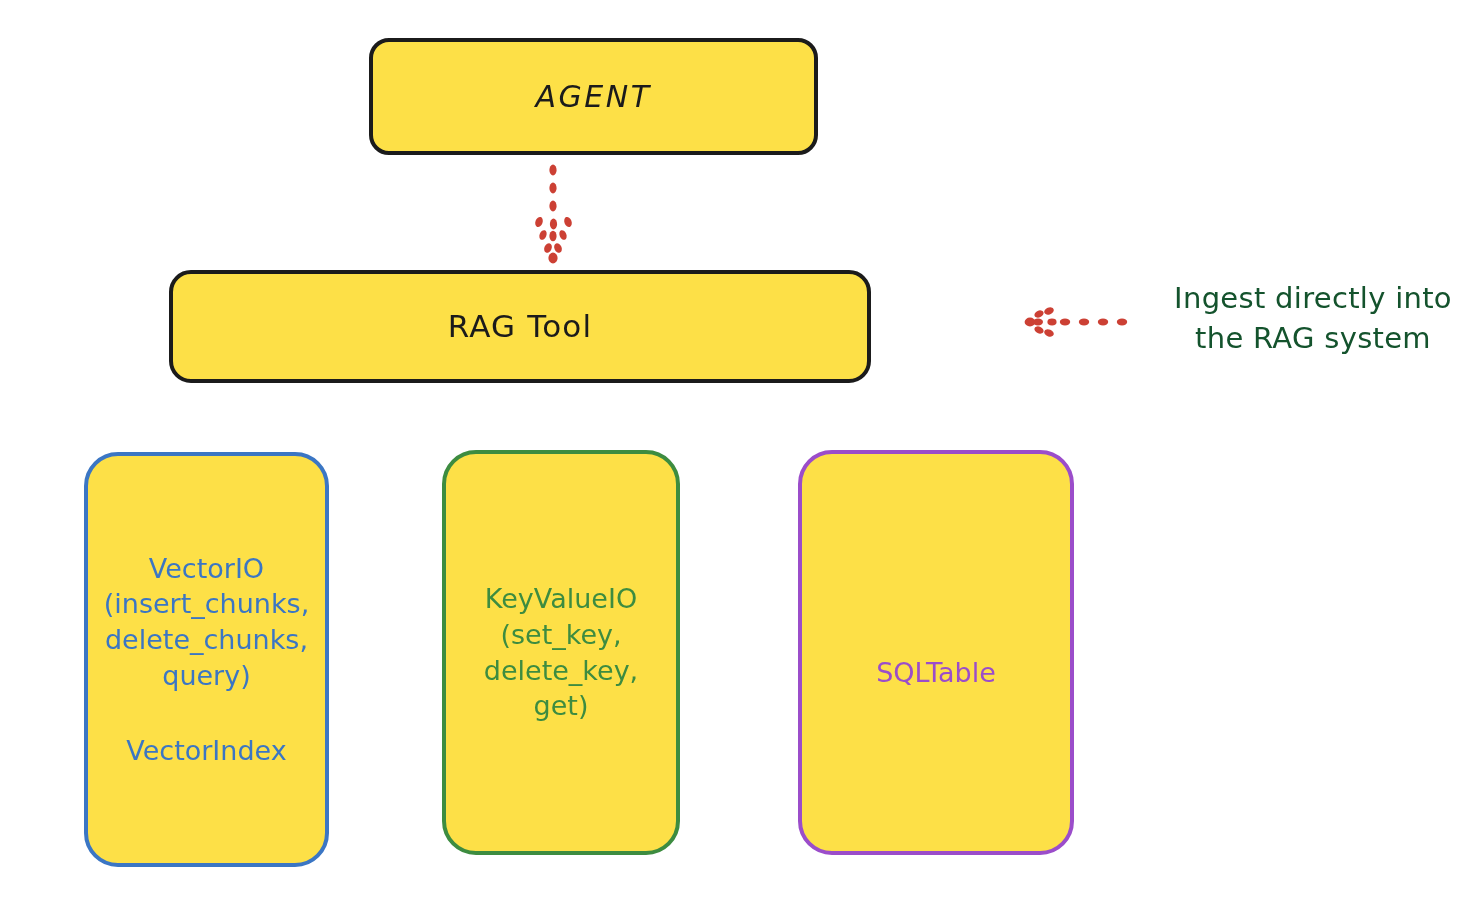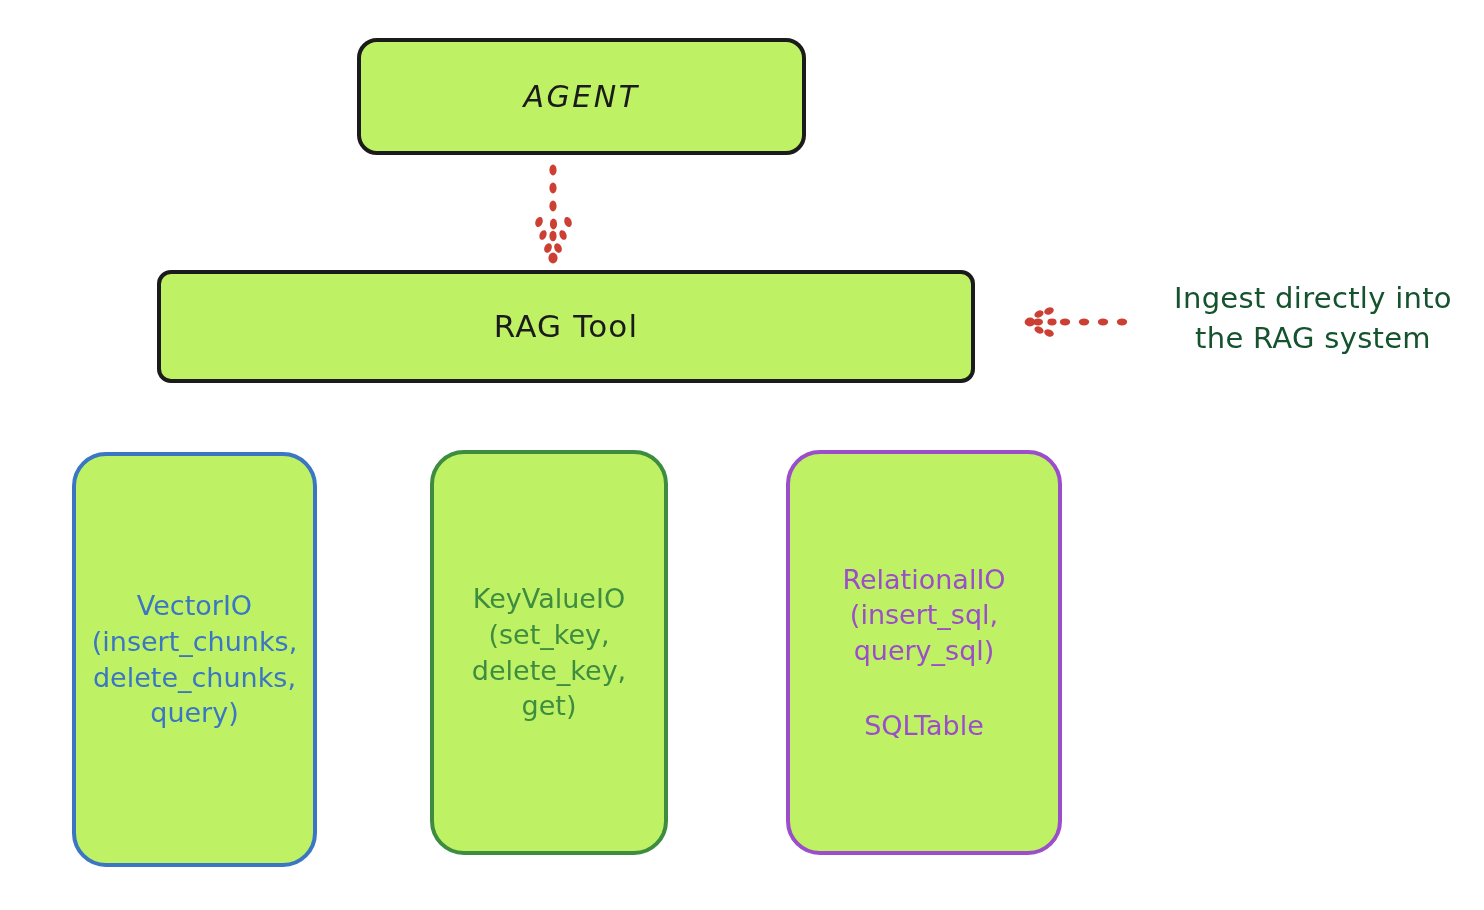--- a/index.html
+++ b/index.html
@@ -19,45 +19,46 @@
     position: absolute;
     inset: 0;
     width: 1484px;
     height: 910px;
   }
 
   
   .node {
     position: absolute;
     box-sizing: border-box;
-    background: #bef264;
+    background: #fde047;
     display: flex;
     flex-direction: column;
     align-items: center;
     justify-content: center;
     text-align: center;
     line-height: 1.30;
+    margin-left: 12px;
   }
 
   
   .node.agent {
     left: 357px;
     top: 38px;
     width: 449px;
     height: 117px;
     border: 4px solid #1b1b1b;
     border-radius: 20px;
   }
   .node.ragtool {
     left: 157px;
     top: 270px;
-    width: 818px;
+    width: 702px;
     height: 113px;
     border: 4px solid #1b1b1b;
-    border-radius: 14px;
+    border-radius: 22px;
   }
   .node-title-black {
     color: #1b1b1b;
     font-size: 31px;
     letter-spacing: 1.2px;
     font-weight: 500;
   }
   .node-title-black.italicish {
     font-style: italic;
     letter-spacing: 2.5px;
@@ -165,29 +166,27 @@
 
 <div class="node ragtool">
   <div class="node-title-black">RAG Tool</div>
 </div>
 
 <div class="node leaf vector">
   <div class="leaf-block">VectorIO
 (insert_chunks,
 delete_chunks,
 query)</div>
+  <div class="leaf-sub">VectorIndex</div>
 </div>
 
 <div class="node leaf keyvalue">
   <div class="leaf-block">KeyValueIO
 (set_key,
 delete_key, get)</div>
 </div>
 
 <div class="node leaf relational">
-  <div class="leaf-block">RelationalIO
-(insert_sql,
-query_sql)</div>
   <div class="leaf-sub">SQLTable</div>
 </div>
 
 <div class="annotation">Ingest directly into
 the RAG system</div>
 
 </body></html>

